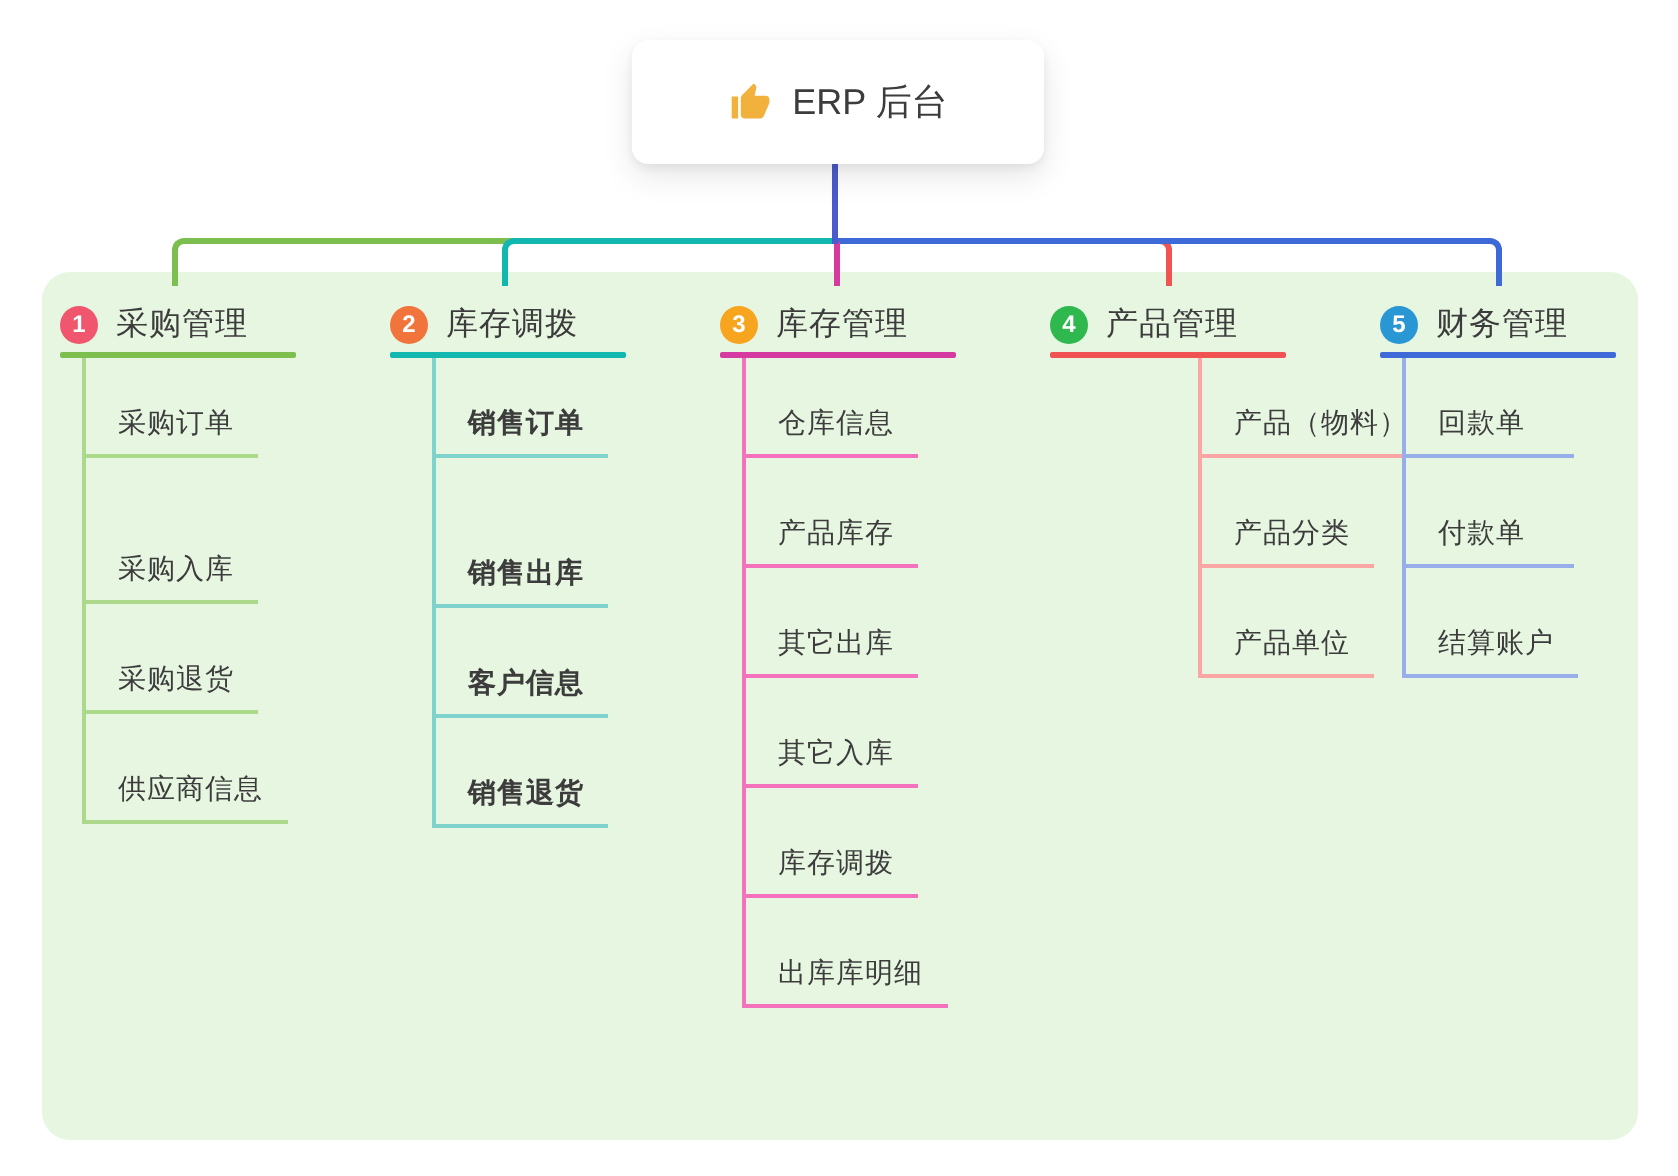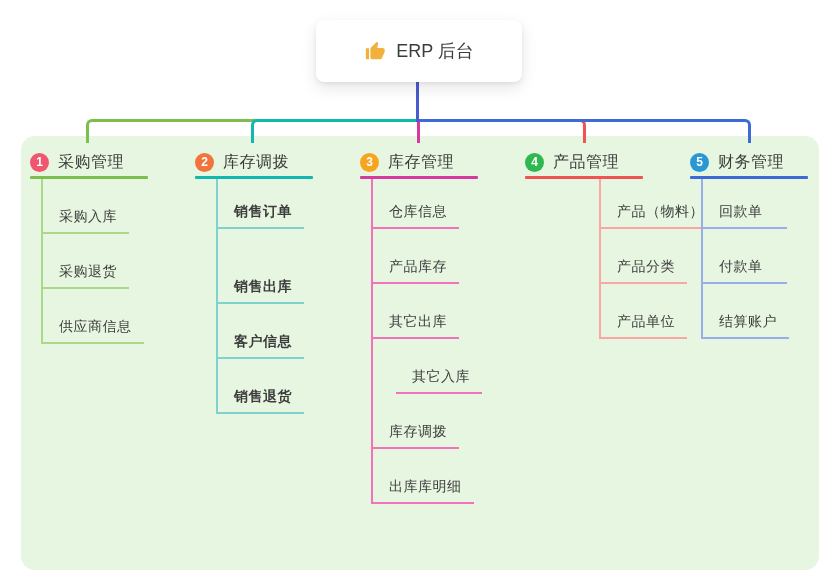--- a/index.html
+++ b/index.html
@@ -78,21 +78,22 @@
       <div class="drop-line" style="left: 417px; background: rgb(213, 58, 160);"></div>
     </div>
 
   <div id="branches">
       <div class="branch-header" style="left: 30px;">
         <span class="badge" style="background: rgb(240, 86, 109);">1</span>
         <span class="branch-label">采购管理</span>
       </div>
       <div class="branch-underline" style="left: 30px; background: rgb(125, 191, 78);"></div>
       <div class="children" style="left: 41px; border-left-color: rgb(171, 216, 139);">
-        <div class="child-item" style="border-bottom-color: rgb(171, 216, 139);">采购入库</div>
+        <div class="child-item first" style="border-bottom-color: rgb(171, 216, 139);">采购订单</div>
+        <div class="child-item" style="border-bottom-color: rgb(171, 216, 139); margin-top: 18px;">采购入库</div>
         <div class="child-item" style="border-bottom-color: rgb(171, 216, 139);">采购退货</div>
         <div class="child-item" style="border-bottom-color: rgb(171, 216, 139);">供应商信息</div>
       </div>
       <div class="branch-header" style="left: 195px;">
         <span class="badge" style="background: rgb(240, 116, 60);">2</span>
         <span class="branch-label">库存调拨</span>
       </div>
       <div class="branch-underline" style="left: 195px; background: rgb(18, 183, 175);"></div>
       <div class="children" style="left: 216px; border-left-color: rgb(127, 211, 205); font-weight: bold;">
         <div class="child-item first" style="border-bottom-color: rgb(127, 211, 205);">销售订单</div>
@@ -102,21 +103,21 @@
       </div>
       <div class="branch-header" style="left: 360px;">
         <span class="badge" style="background: rgb(247, 164, 31);">3</span>
         <span class="branch-label">库存管理</span>
       </div>
       <div class="branch-underline" style="left: 360px; background: rgb(213, 58, 160);"></div>
       <div class="children" style="left: 371px; border-left-color: rgb(244, 113, 187);">
         <div class="child-item first" style="border-bottom-color: rgb(244, 113, 187);">仓库信息</div>
         <div class="child-item" style="border-bottom-color: rgb(244, 113, 187);">产品库存</div>
         <div class="child-item" style="border-bottom-color: rgb(244, 113, 187);">其它出库</div>
-        <div class="child-item" style="border-bottom-color: rgb(244, 113, 187); margin-left: 23px;">其它入库</div>
+        <div class="child-item" style="border-bottom-color: rgb(244, 113, 187);">其它入库</div>
         <div class="child-item" style="border-bottom-color: rgb(244, 113, 187);">库存调拨</div>
         <div class="child-item" style="border-bottom-color: rgb(244, 113, 187);">出库库明细</div>
       </div>
       <div class="branch-header" style="left: 525px;">
         <span class="badge" style="background: rgb(46, 184, 78);">4</span>
         <span class="branch-label">产品管理</span>
       </div>
       <div class="branch-underline" style="left: 525px; background: rgb(240, 83, 82);"></div>
       <div class="children" style="left: 568px; border-left-color: rgb(249, 166, 164); margin-left: 31px;">
         <div class="child-item first" style="border-bottom-color: rgb(249, 166, 164);">产品（物料）</div>

